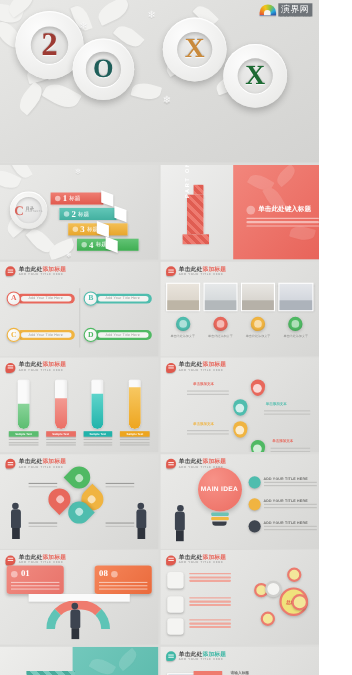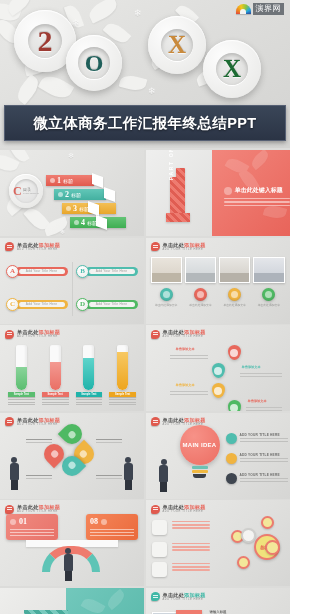--- a/index.html
+++ b/index.html
@@ -260,23 +260,20 @@
       <div class="hole"></div>
       <div class="glyph" style="font-size:25px;color:#1d6b33;">X</div>
     </div>
 
     <div class="logo">
       <div class="logo-fan"></div>
       <div class="logo-txt">演界网</div>
     </div>
     <div class="logo-sub">WWW.YANJ.COM</div>
 
-    <div class="titlebar">
-      <span>微立体商务工作汇报年终总结PPT</span>
-    </div>
   </div>
 
   <div class="grid">
 
     <div class="row">
 
       <div class="slide">
         <div class="leaves">
           <div class="leaf" style="left:-8px;top:6px;width:26px;height:14px;transform:rotate(25deg)"></div>
           <div class="leaf" style="left:4px;top:44px;width:28px;height:15px;transform:rotate(-40deg)"></div>

